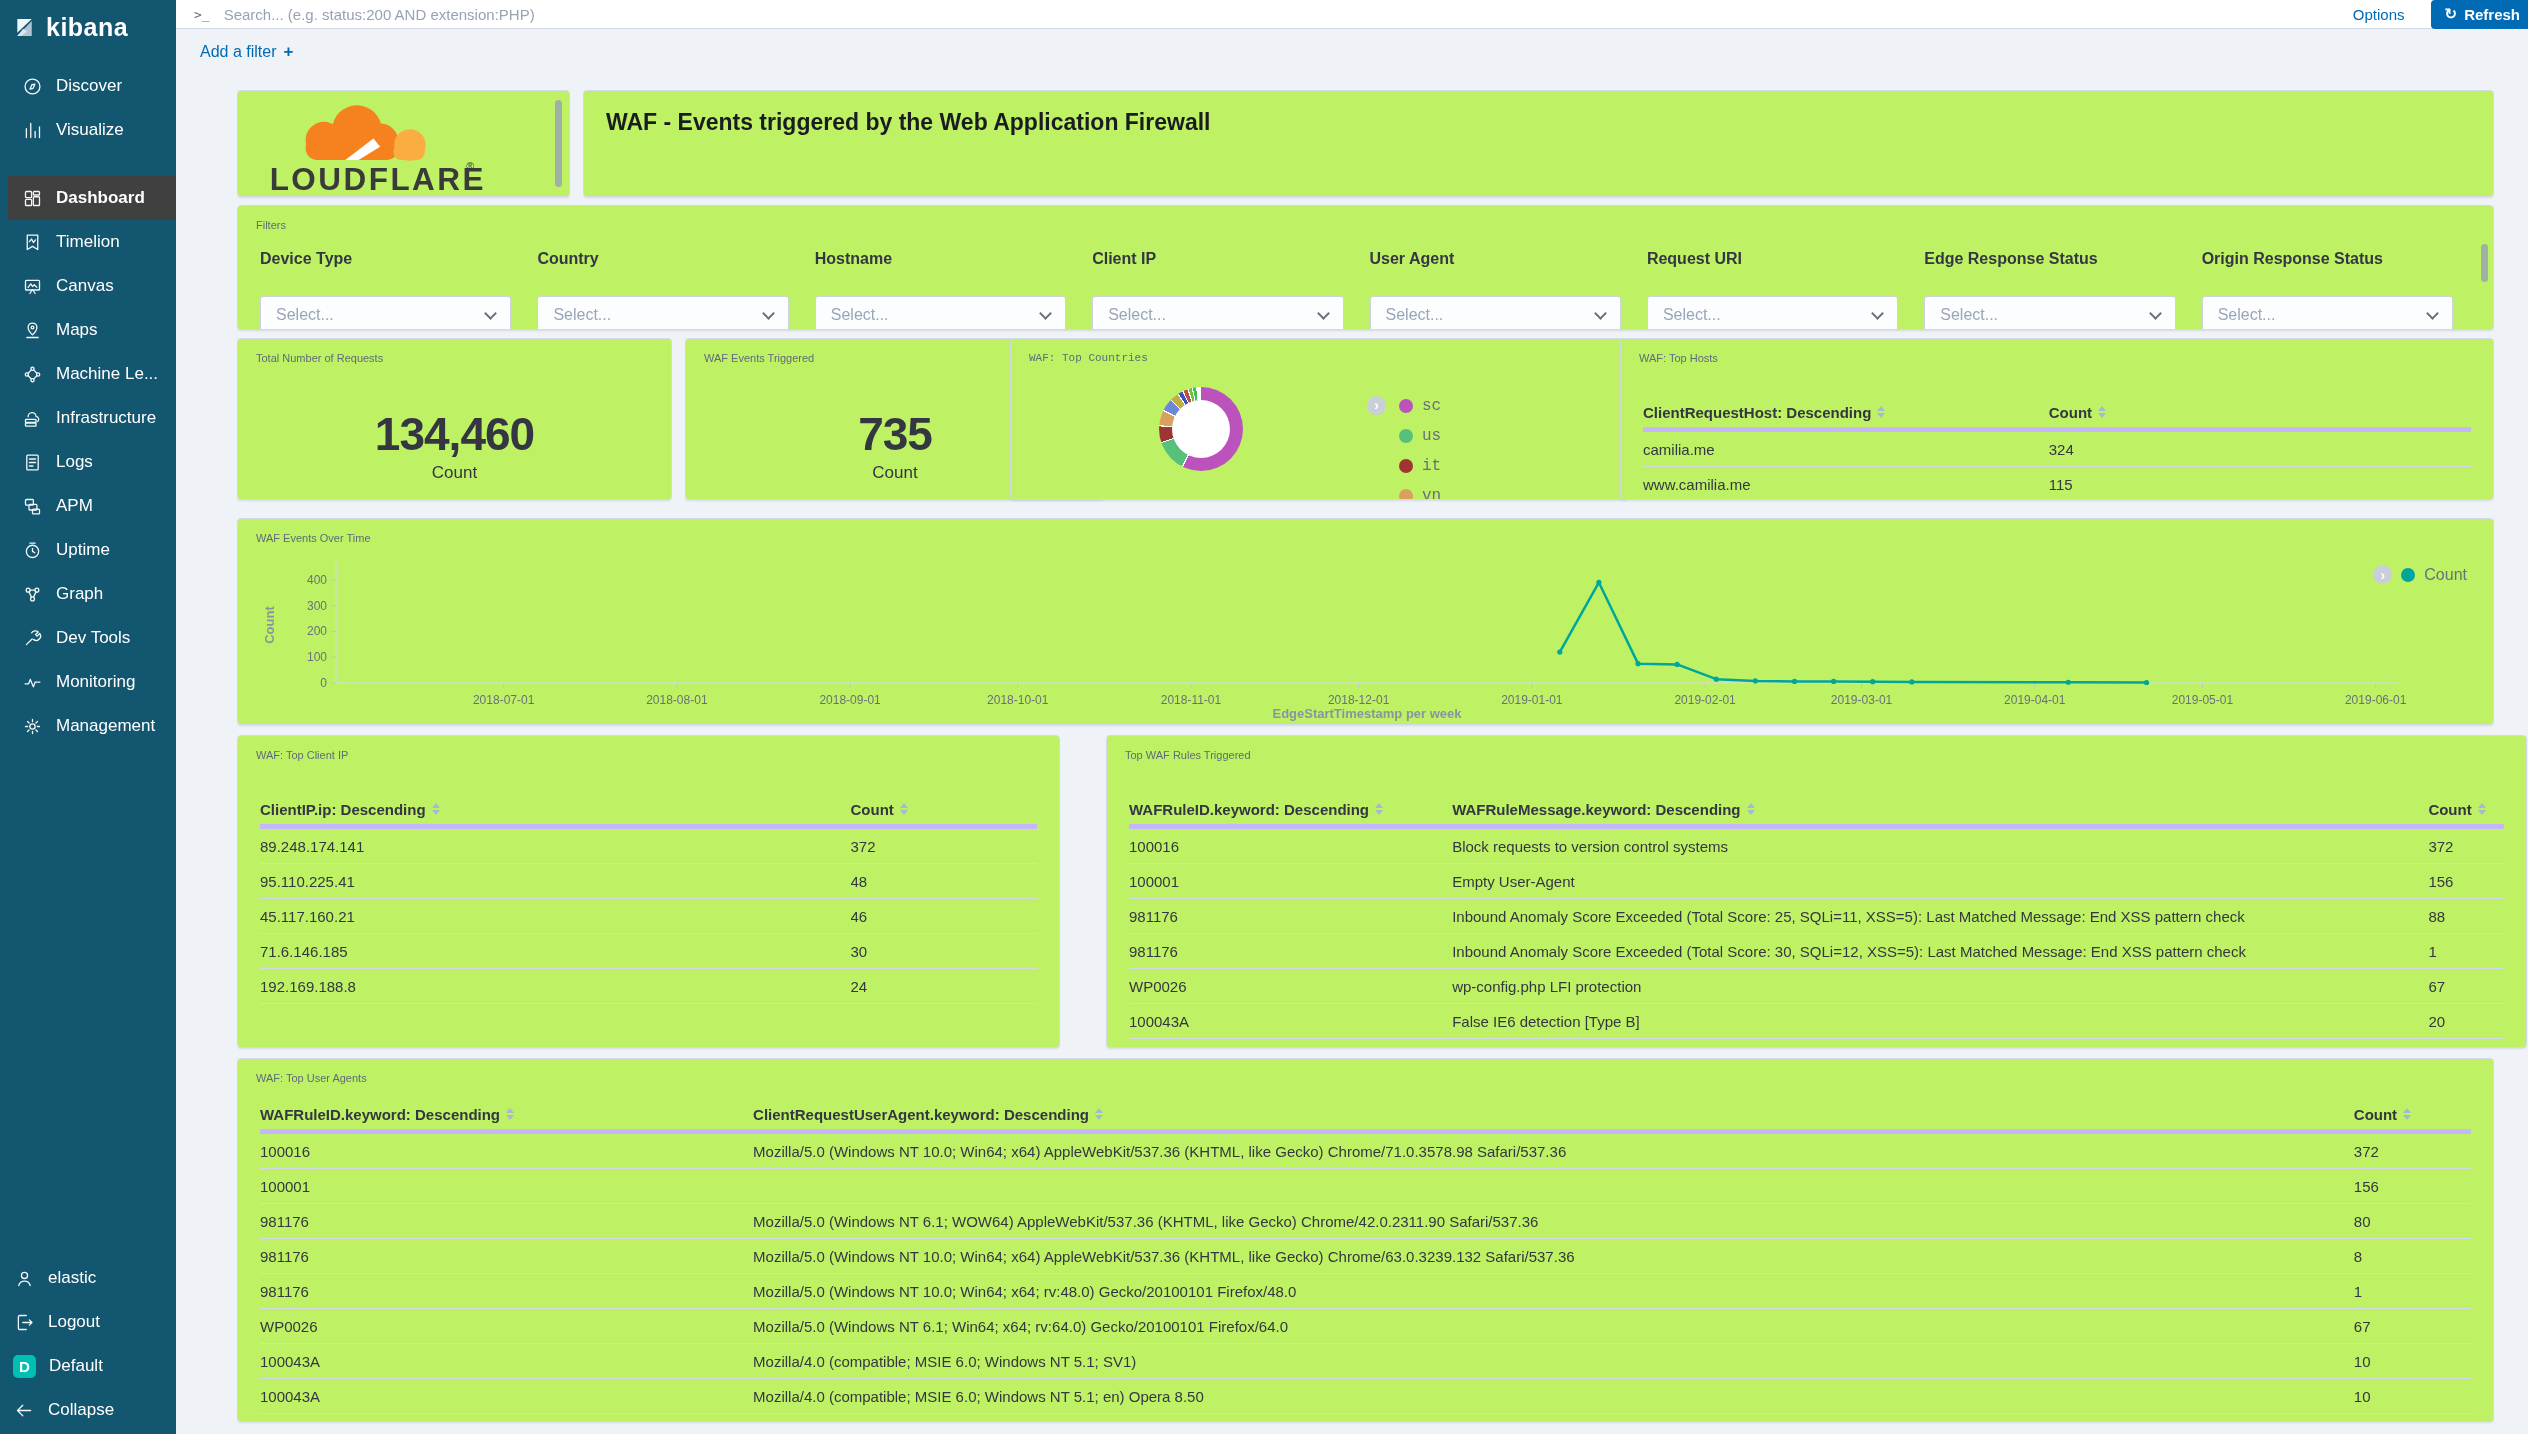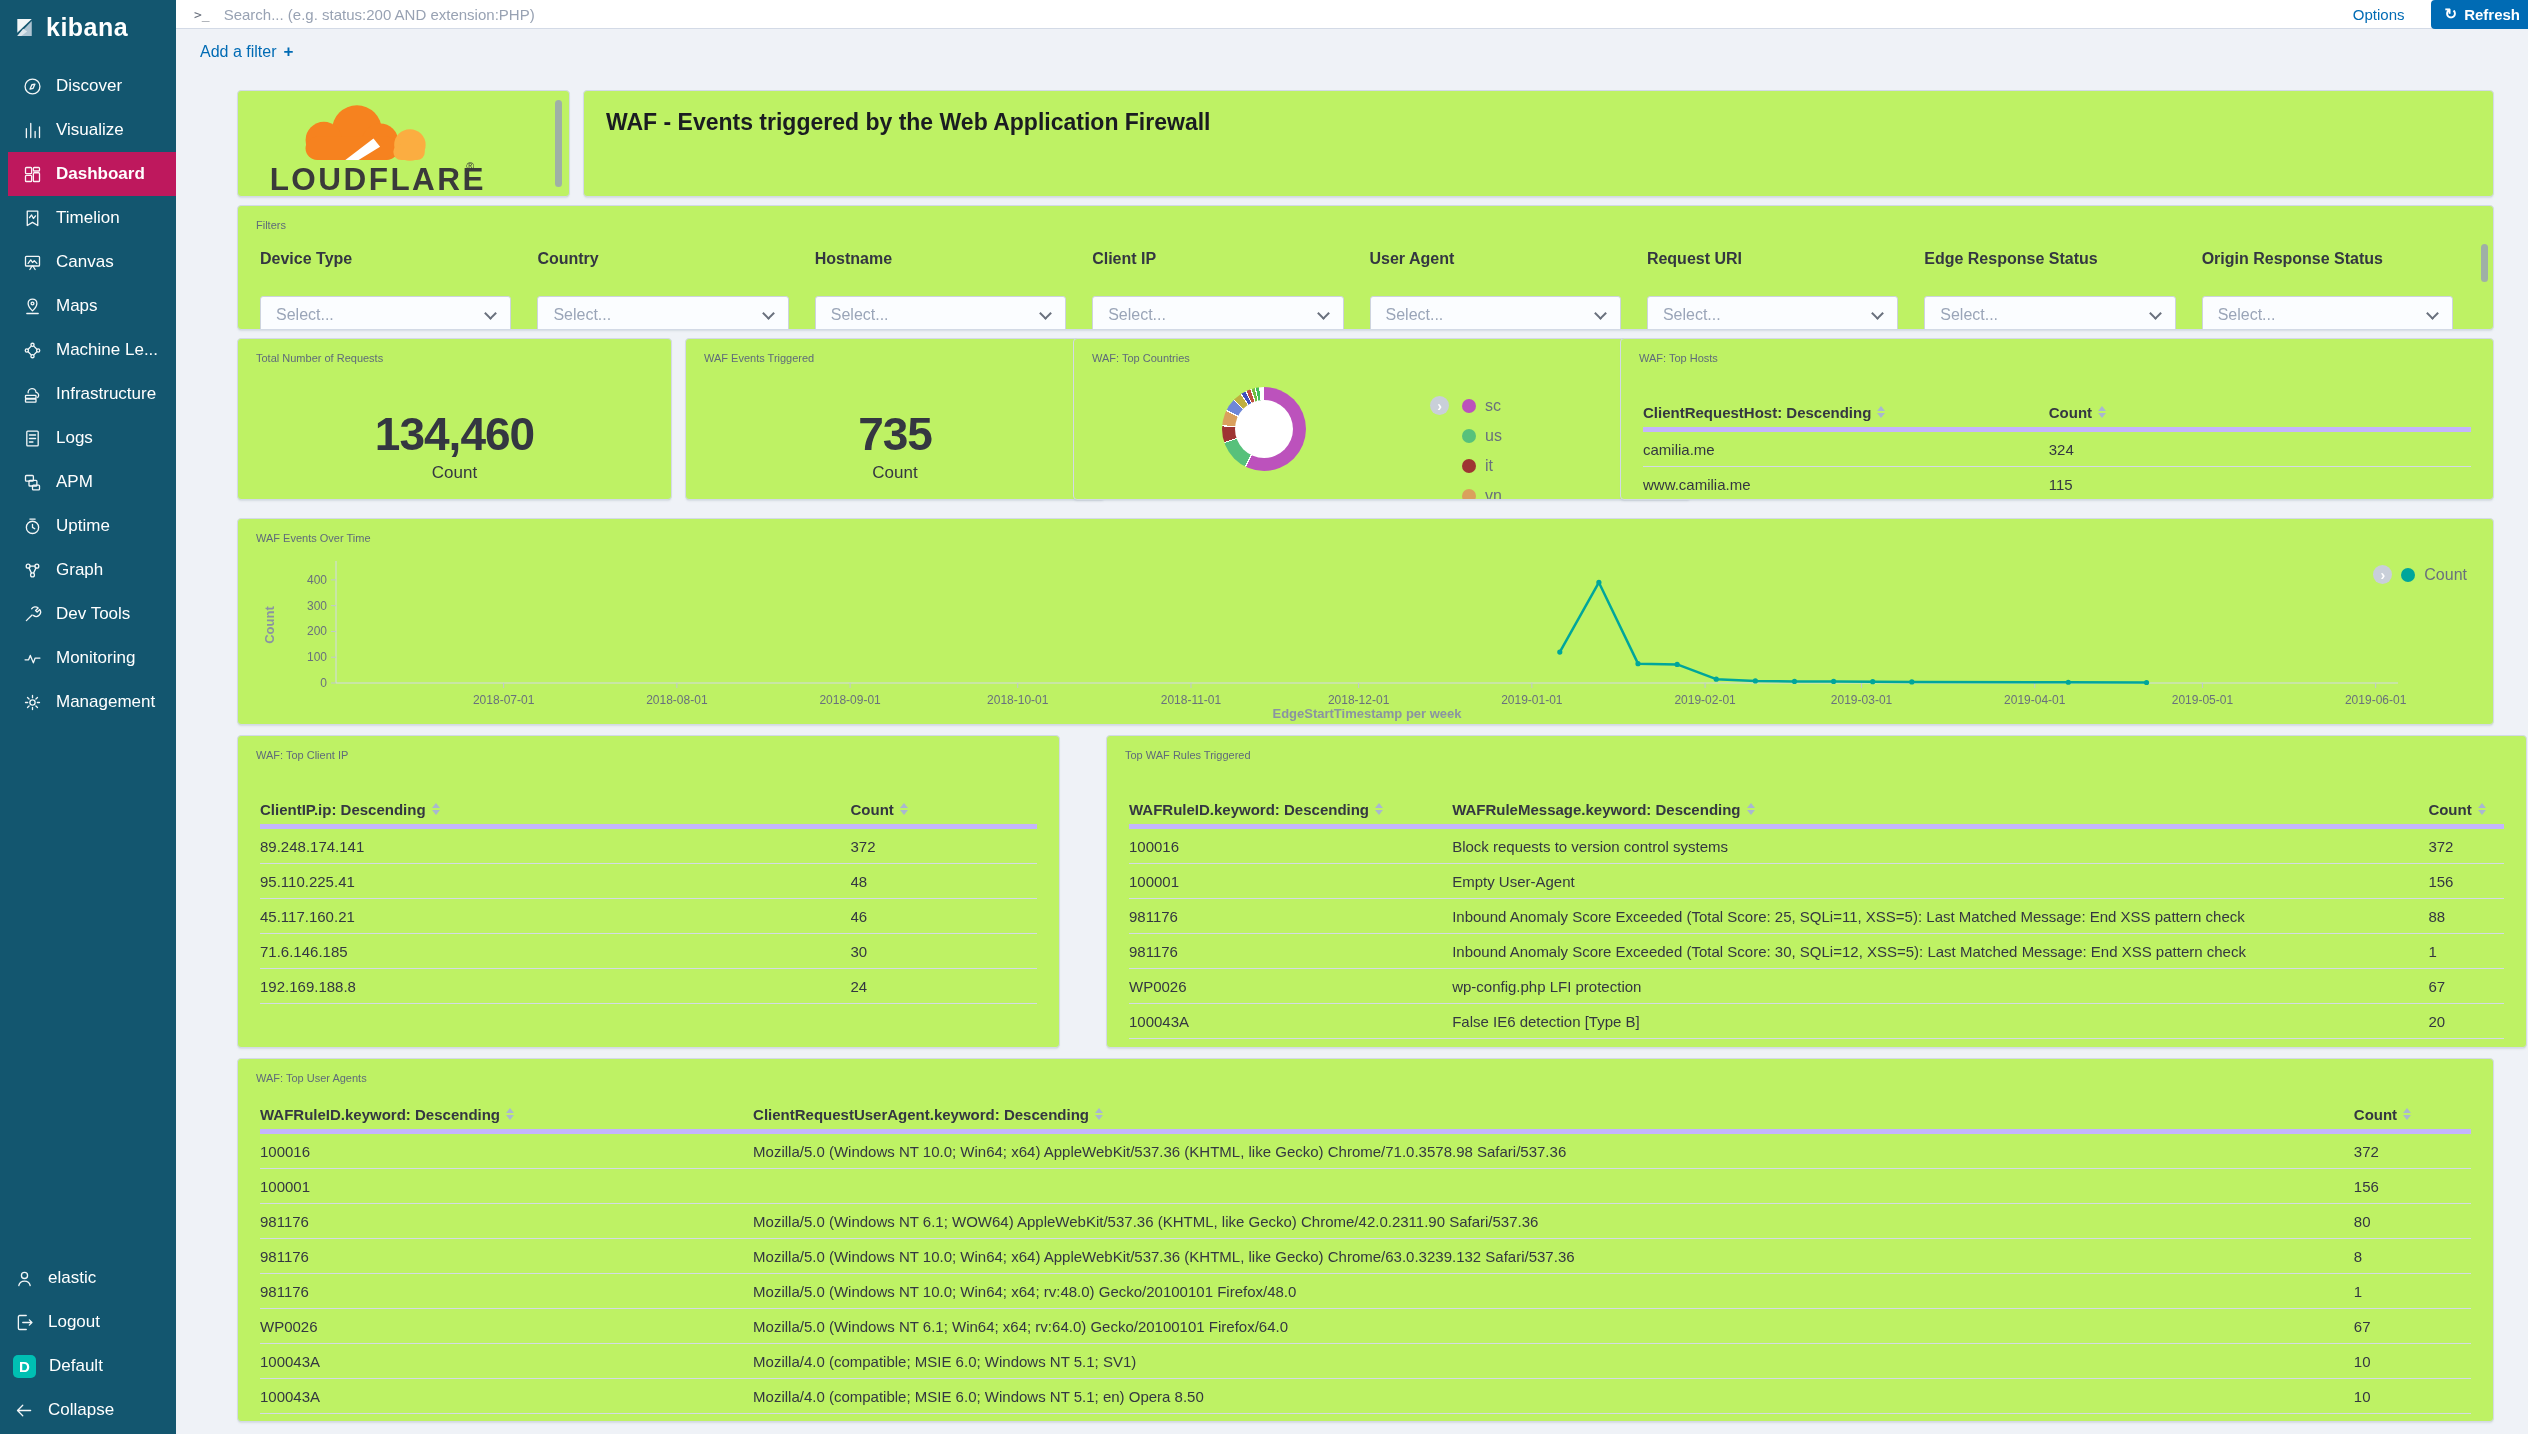--- a/index.html
+++ b/index.html
@@ -7,21 +7,21 @@
   .page{position:relative;width:2528px;height:1434px;background:#EFF2F7;overflow:hidden;
         font-family:"Liberation Sans","DejaVu Sans",sans-serif;color:#343741;}
 
   
   .sidebar{position:absolute;left:0;top:0;width:176px;height:1434px;background:#13566F;color:#fff;z-index:5;}
   .logo-row{display:flex;align-items:center;gap:11px;padding:13px 13px 0 13px;}
   .brand{font-size:25px;font-weight:600;letter-spacing:.5px;}
   .nav{position:absolute;top:64px;left:8px;right:0;}
   .nav-bottom{position:absolute;bottom:2px;left:0;right:0;}
   .nav-item{display:flex;align-items:center;gap:13px;height:44px;padding:0 13px;font-size:17px;cursor:pointer;white-space:nowrap;overflow:hidden;}
-  .nav-item.selected{background:#be185d;font-weight:700;}
+  .nav-item.selected{background:#404040;font-weight:700;margin-top:24px;}
   .nav-icon{width:22px;height:22px;flex:none;display:flex;align-items:center;justify-content:center;}
   .nav-icon svg{width:21px;height:21px;stroke:#fff;fill:none;stroke-width:1.5;stroke-linecap:round;stroke-linejoin:round;opacity:.95;}
   .space-badge{width:23px;height:23px;border-radius:5px;display:flex;align-items:center;justify-content:center;
                font-size:15px;font-weight:700;color:#fff;}
 
   
   .topbar{position:absolute;left:176px;top:0;width:2352px;height:29px;background:#fff;border-bottom:1px solid #D3DAE6;
           display:flex;align-items:center;z-index:4;}
   .search-prompt{font-family:"DejaVu Sans Mono","Liberation Mono",monospace;font-size:13px;color:#69707D;margin-left:18px;flex:none;}
   .search-input{flex:1;border:none;outline:none;font-size:15px;margin-left:12px;color:#343741;background:transparent;
@@ -36,21 +36,21 @@
 
   
   .panel{position:absolute;background:#bef264;border:1px solid #D3DAE6;border-radius:4px;
          box-shadow:0 2px 2px -1px rgba(152,162,179,.3);overflow:hidden;}
   .panel-title{position:absolute;left:18px;top:13px;font-size:11px;color:#5F6B7A;white-space:nowrap;}
   #p-logo{left:237px;top:90px;width:333px;height:107px;}
   #p-title{left:583px;top:90px;width:1911px;height:107px;}
   #p-filters{left:237px;top:205px;width:2257px;height:125px;}
   #p-m1{left:237px;top:338px;width:435px;height:162px;}
   #p-m2{left:685px;top:338px;width:420px;height:162px;}
-  #p-countries{left:1073px;top:338px;width:618px;height:162px;}
+  #p-countries{left:1010px;top:338px;width:618px;height:162px;font-family:Liberation Mono, monospace;}
   #p-hosts{left:1620px;top:338px;width:874px;height:162px;}
   #p-events{left:237px;top:518px;width:2257px;height:207px;}
   #p-clientip{left:237px;top:735px;width:823px;height:313px;}
   #p-rules{left:1073px;top:735px;width:1421px;height:313px;margin-left:33px;}
   #p-ua{left:237px;top:1058px;width:2257px;height:364px;}
 
   .dash-title{position:absolute;left:22px;top:18px;font-size:23px;font-weight:700;color:#1A1C21;}
   .mini-scroll{position:absolute;right:7px;top:9px;bottom:9px;width:7px;background:#9AA5B1;border-radius:4px;opacity:.85;}
   .mini-scroll.short{top:38px;bottom:auto;height:38px;right:5px;}
   .logo-wrap{position:absolute;left:0;right:18px;top:3px;bottom:0;display:flex;align-items:center;justify-content:center;}

